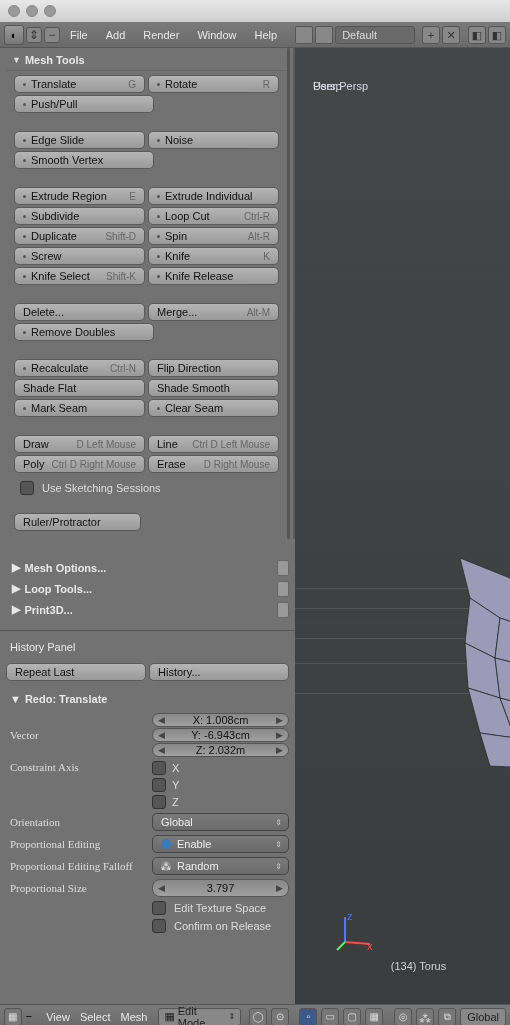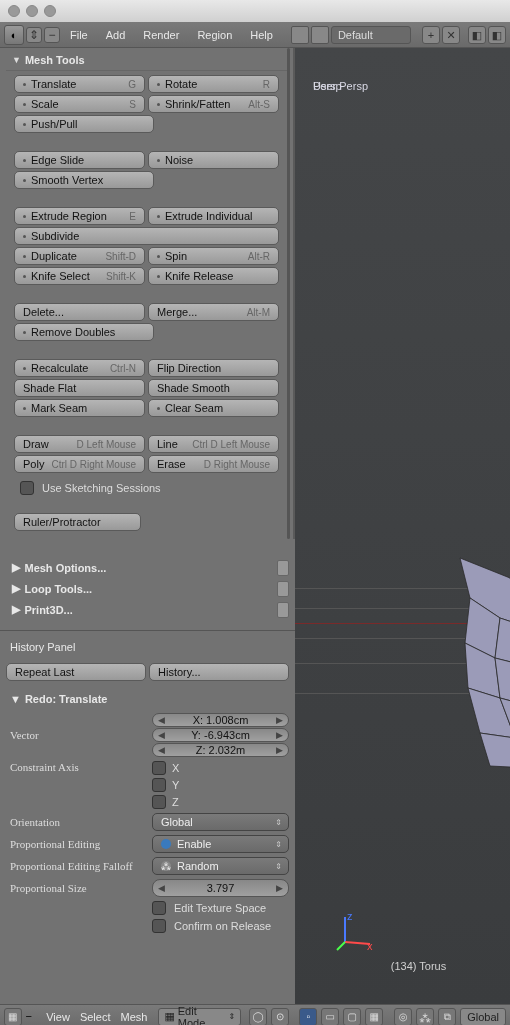--- a/index.html
+++ b/index.html
@@ -95,21 +95,21 @@
   <div class="tb-btn"></div>
 </div>
 
 <div class="topmenu">
   <div class="logo">◐</div>
   <div class="mini">⇕</div>
   <div class="mini">−</div>
   <div class="item">File</div>
   <div class="item">Add</div>
   <div class="item">Render</div>
-  <div class="item">Region</div>
+  <div class="item">Window</div>
   <div class="item">Help</div>
   <div style="width:6px"></div>
   <div class="layout-toggle"></div>
   <div class="layout-toggle"></div>
   <div class="layout-field">Default</div>
   <div class="spacer"></div>
   <div class="rightbtn">+</div>
   <div class="rightbtn">✕</div>
   <div style="width:4px"></div>
   <div class="rightbtn">◧</div>
@@ -132,32 +132,20 @@
               <span>Translate</span>
               <span class="sc">G</span>
             </div>
           <div class="btn">
               <span class="dot"></span>
               <span>Rotate</span>
               <span class="sc">R</span>
             </div>
         </div>
         <div class="btn-row">
-          <div class="btn">
-              <span class="dot"></span>
-              <span>Scale</span>
-              <span class="sc">S</span>
-            </div>
-          <div class="btn">
-              <span class="dot"></span>
-              <span>Shrink/Fatten</span>
-              <span class="sc">Alt-S</span>
-            </div>
-        </div>
-        <div class="btn-row">
           <div class="btn half">
               <span class="dot"></span>
               <span>Push/Pull</span>
             </div>
           <div style="flex:1"></div>
         </div>
       </div>
       <div class="spacer-v"></div>
 
       <div class="btn-group">
@@ -191,31 +179,47 @@
           <div class="btn">
               <span class="dot"></span>
               <span>Extrude Individual</span>
             </div>
         </div>
         <div class="btn-row">
           <div class="btn">
               <span class="dot"></span>
               <span>Subdivide</span>
             </div>
+          <div class="btn">
+              <span class="dot"></span>
+              <span>Loop Cut</span>
+              <span class="sc">Ctrl-R</span>
+            </div>
         </div>
         <div class="btn-row">
           <div class="btn">
               <span class="dot"></span>
               <span>Duplicate</span>
               <span class="sc">Shift-D</span>
             </div>
           <div class="btn">
               <span class="dot"></span>
               <span>Spin</span>
               <span class="sc">Alt-R</span>
+            </div>
+        </div>
+        <div class="btn-row">
+          <div class="btn">
+              <span class="dot"></span>
+              <span>Screw</span>
+            </div>
+          <div class="btn">
+              <span class="dot"></span>
+              <span>Knife</span>
+              <span class="sc">K</span>
             </div>
         </div>
         <div class="btn-row">
           <div class="btn">
               <span class="dot"></span>
               <span>Knife Select</span>
               <span class="sc">Shift-K</span>
             </div>
           <div class="btn">
               <span class="dot"></span>

